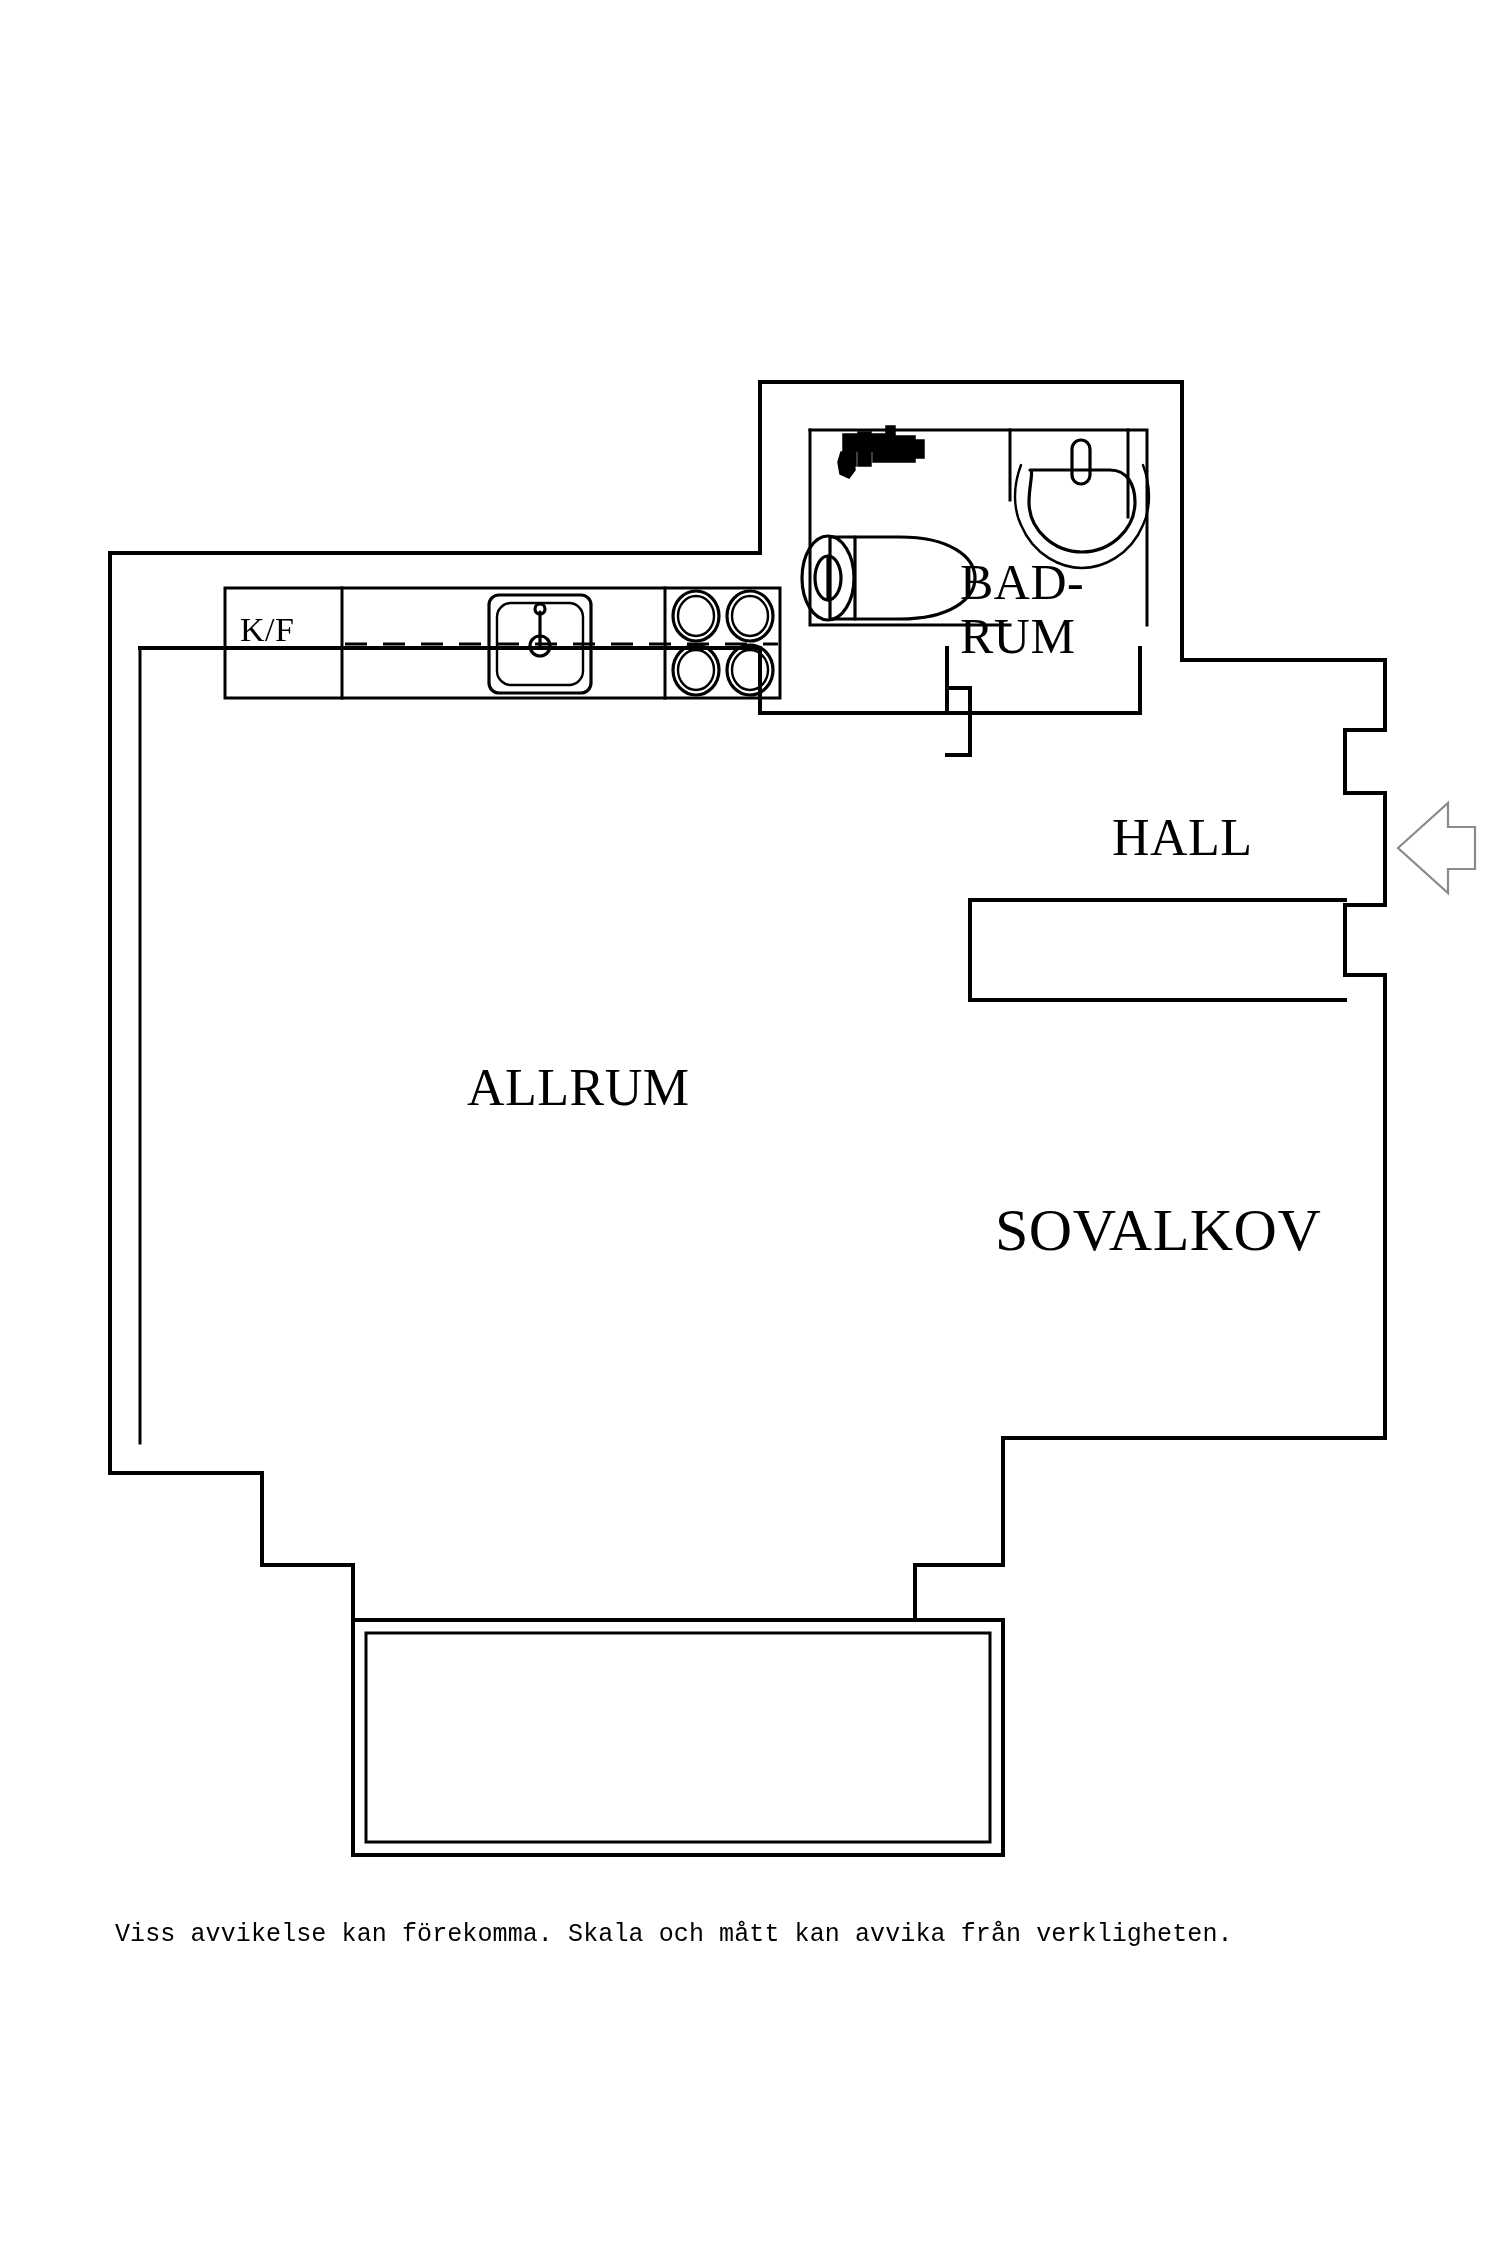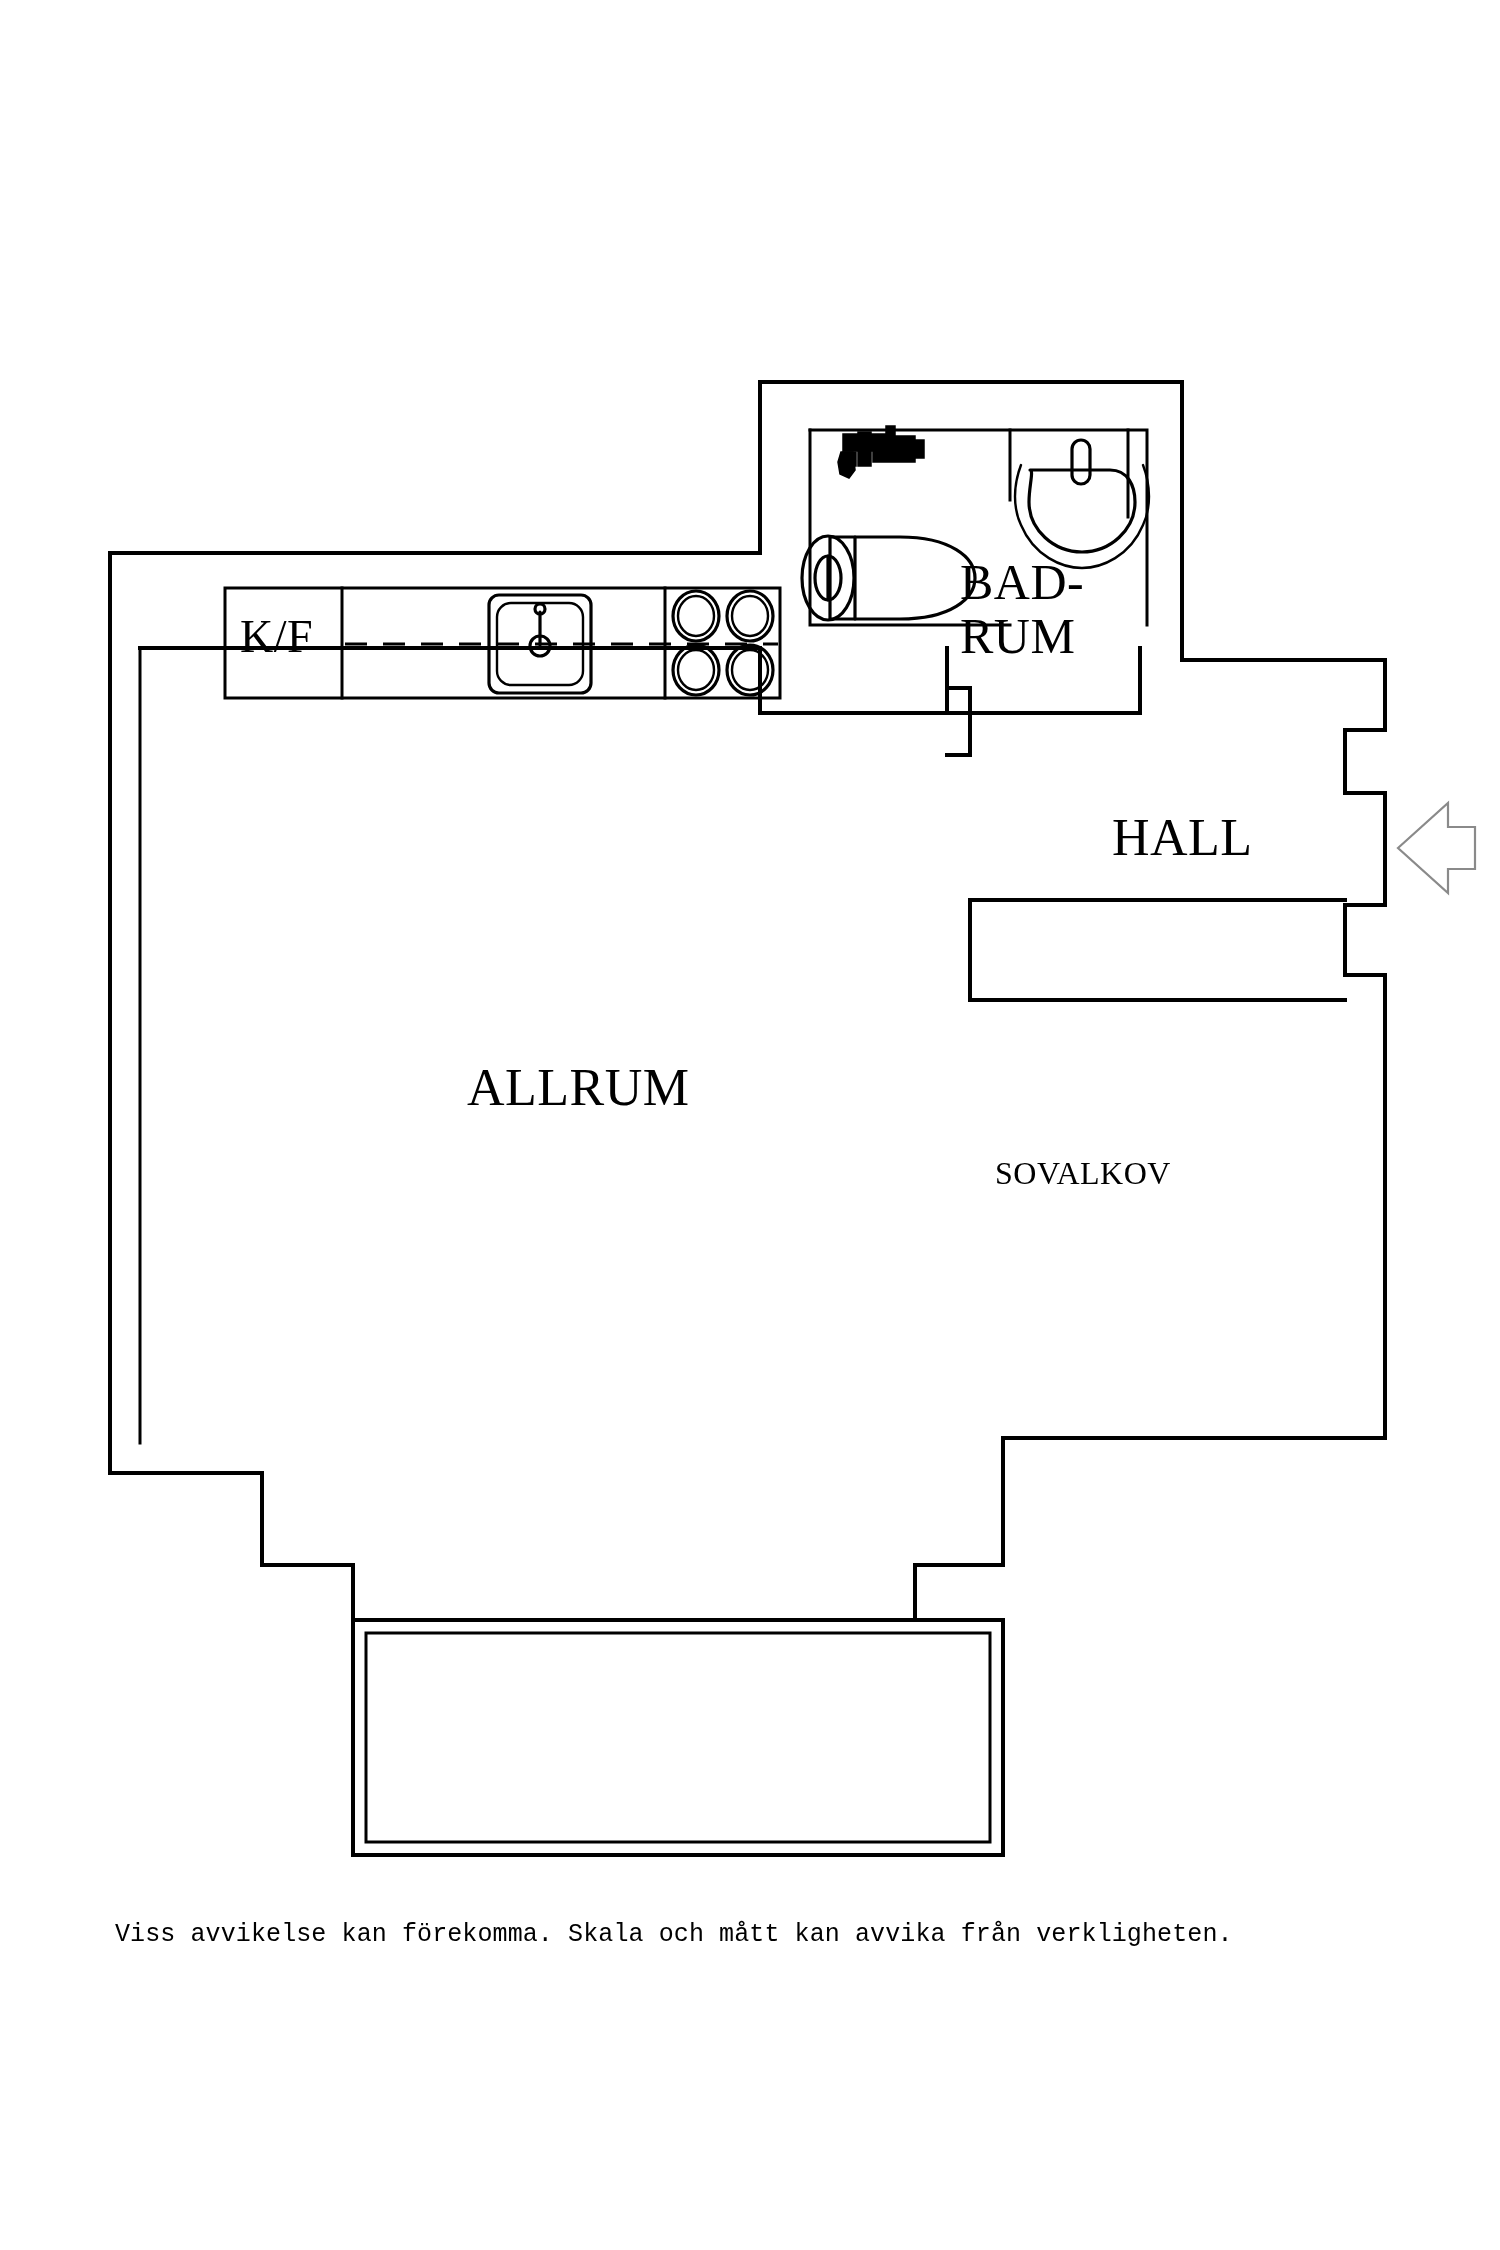--- a/index.html
+++ b/index.html
@@ -77,29 +77,29 @@
     position: absolute;
     font-family: "Liberation Serif", serif;
     color: #000000;
     font-weight: 400;
     white-space: nowrap;
     letter-spacing: 0.5px;
     line-height: 1.08;
   }
   #label-allrum   { left: 467px;  top: 1060px; font-size: 52px; }
   #label-hall     { left: 1085px; top: 810px;  font-size: 52px; margin-left: 27px; }
-  #label-sovalkov { left: 995px;  top: 1156px; font-size: 32px; }
+  #label-sovalkov { left: 995px;  top: 1198px; font-size: 60px; }
   #label-balkong  { left: 548px;  top: 1700px; font-size: 52px; }
   #label-badrum   {
     left: 960px; top: 515px; font-size: 50px;
     text-align: left;
     margin-top: 40px;
   }
   #label-badrum .bl { display: block; }
-  #label-kf       { left: 240px;  top: 612px;  font-size: 46px; }
+  #label-kf       { left: 240px;  top: 612px;  font-size: 34px; }
   #caption {
     position: absolute;
     left: 115px;
     top: 1920px;
     font-family: Liberation Mono, monospace;
     font-size: 25px;
     color: #000000;
     white-space: nowrap;
     letter-spacing: 0.1px;
   }

